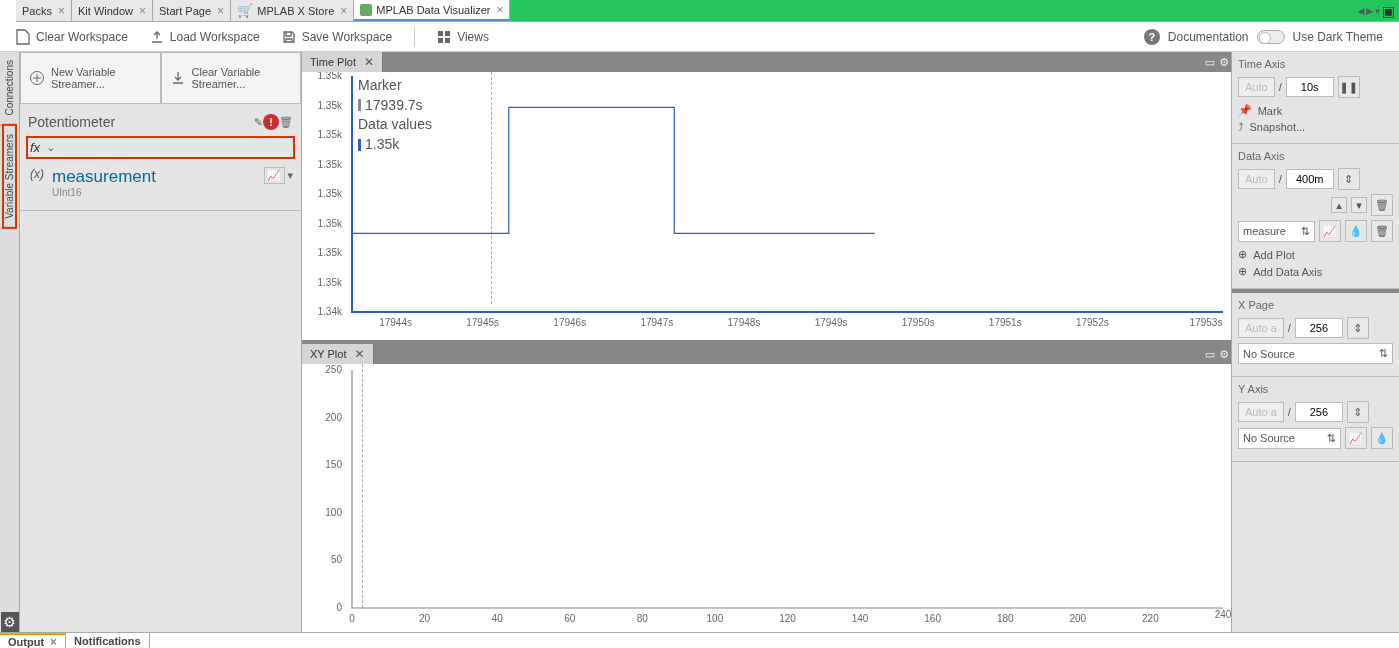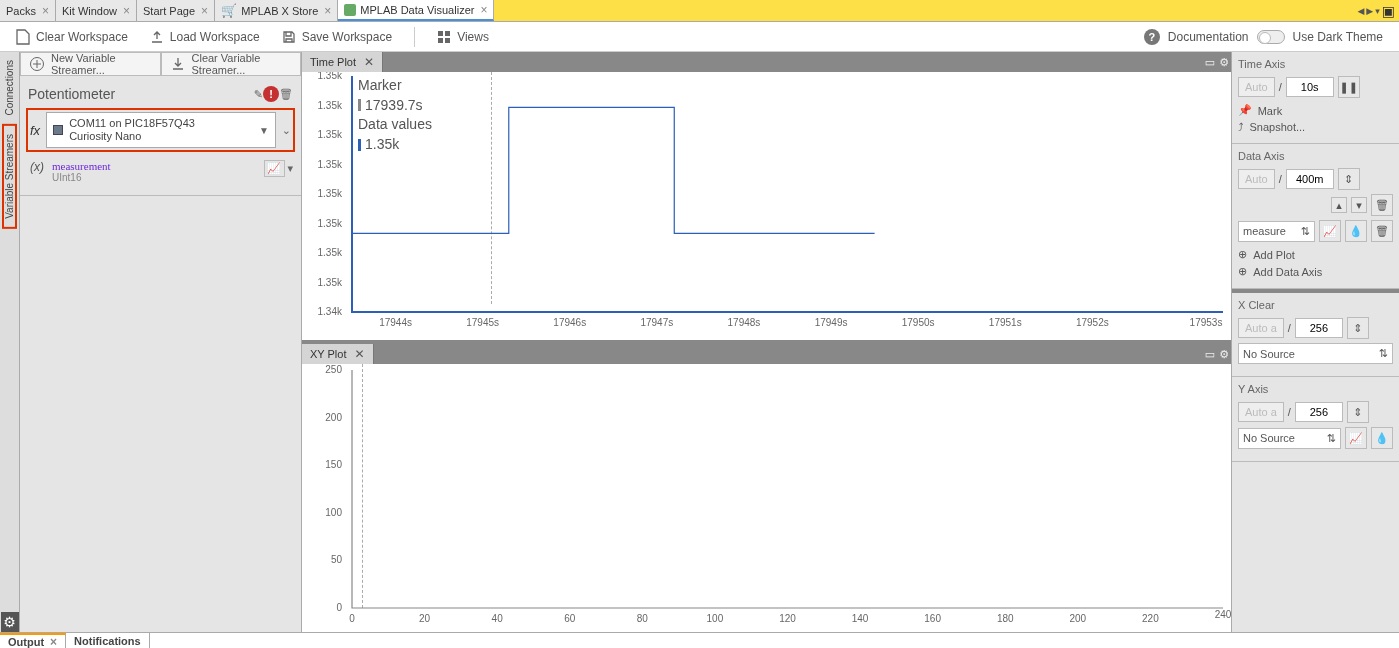--- a/index.html
+++ b/index.html
@@ -1,17 +1,17 @@
 <!DOCTYPE html>
 <html><head>
 <meta charset="utf-8">
 <style>
 * { box-sizing: border-box; margin: 0; padding: 0; font-family: "Segoe UI", Arial, sans-serif; }
 body { width: 1399px; height: 648px; background: #fff; overflow: hidden; font-size: 11px; color: #333; }
-.tab-bar { height: 22px; background: #fde047; border-bottom: 1px solid #aaa; display: flex; align-items: stretch; }
+.tab-bar { height: 22px; background: #22c55e; border-bottom: 1px solid #aaa; display: flex; align-items: stretch; margin-left: 16px; }
 .tab-bar .tab { display: flex; align-items: center; padding: 0 6px; border-right: 1px solid #aaa; background: #e8e8e8; cursor: default; gap: 4px; }
 .tab-bar .tab.active { background: #fff; border-bottom: 2px solid #4a90d9; }
 .tab-close { color: #888; cursor: pointer; font-size: 12px; margin-left: 2px; }
 .tab-bar-right { margin-left: auto; display: flex; align-items: center; padding-right: 4px; gap: 2px; }
 .tri { font-size: 9px; color: #555; cursor: pointer; }
 .gear-top { font-size: 14px; color: #333; cursor: pointer; }
 
 .toolbar { height: 30px; background: #fff; border-bottom: 1px solid #ccc; display: flex; align-items: center; padding: 0 16px; gap: 22px; }
 .toolbar .tb-item { display: flex; align-items: center; gap: 6px; color: #555; cursor: pointer; font-size: 12px; }
 .toolbar .sep { width: 1px; height: 20px; background: #ccc; }
@@ -20,21 +20,21 @@
 .toggle { width: 28px; height: 14px; border: 1px solid #aaa; border-radius: 7px; position: relative; background: #eee; }
 .toggle::after { content: ""; position: absolute; left: 1px; top: 1px; width: 10px; height: 10px; border-radius: 50%; background: #fff; border: 1px solid #bbb; }
 
 .main { display: flex; height: 580px; }
 .left-rail { width: 20px; background: #ddd; display: flex; flex-direction: column; align-items: center; border-right: 1px solid #aaa; }
 .rail-label { writing-mode: vertical-rl; transform: rotate(180deg); font-size: 10px; padding: 8px 0; cursor: pointer; color: #444; }
 .rail-streamers { border: 2px solid #d30; }
 .gear-bottom { margin-top: auto; color: #fff; background: #555; width: 18px; text-align: center; font-size: 14px; padding: 2px 0; cursor: pointer; }
 
 .left-panel { width: 282px; background: #e5e5e5; border-right: 1px solid #aaa; display: flex; flex-direction: column; }
-.panel-buttons { display: flex; height: 24px; }
+.panel-buttons { display: flex; height: 52px; }
 .panel-btn { flex: 1; display: flex; align-items: center; gap: 6px; padding: 0 8px; border: 1px solid #bbb; background: #f4f4f4; cursor: pointer; font-size: 11px; color: #555; }
 .panel-btn svg { flex-shrink: 0; }
 .panel-btn div { line-height: 1.1; }
 
 .streamer-block { padding: 6px 6px 8px 6px; border-bottom: 1px solid #bbb; }
 .streamer-header { display: flex; align-items: center; padding: 4px 2px; }
 .streamer-title { font-size: 14px; color: #555; }
 .hdr-spacer { flex: 1; }
 .icon-btn { cursor: pointer; color: #666; }
 .err-badge { width: 16px; height: 16px; border-radius: 50%; background: #c53030; color: #fff; display: flex; align-items: center; justify-content: center; font-weight: bold; font-size: 11px; }
@@ -43,21 +43,21 @@
 .fx { font-style: italic; font-size: 13px; color: #333; }
 .dropdown { flex: 1; display: flex; align-items: center; background: #fff; border: 1px solid #aaa; padding: 4px 6px; cursor: pointer; gap: 6px; }
 .stop-sq { width: 10px; height: 10px; background: #4a6; border: 1px solid #355; }
 .stop-sq.gray { background: #6a7a8a; border-color: #445; }
 .dd-text { flex: 1; font-size: 11px; line-height: 1.2; color: #444; }
 .chev-down { color: #666; font-size: 10px; }
 .chev-collapse { cursor: pointer; color: #666; }
 
 .var-row { display: flex; align-items: flex-start; gap: 6px; padding: 4px 2px; }
 .xicon { font-style: italic; color: #555; width: 18px; text-align: center; font-size: 12px; }
-.var-name { font-size: 11px; color: #6d28d9; font-family: Liberation Serif, serif; }
+.var-name { font-size: 17px; color: #0369a1; }
 .var-type { font-size: 10px; color: #888; }
 .var-actions { margin-left: auto; display: flex; gap: 2px; align-items: center; }
 
 .center { flex: 1; display: flex; flex-direction: column; background: #888; }
 .plot-wrap { background: #fff; flex: 1; display: flex; flex-direction: column; min-height: 0; }
 .plot-tab-bar { height: 20px; background: #888; display: flex; align-items: stretch; }
 .plot-tab { background: #d5d5d5; display: flex; align-items: center; padding: 0 8px; gap: 6px; font-size: 11px; cursor: default; border-right: 1px solid #777; }
 .plot-tab .tab-close { color: #555; }
 .plot-tab-right { margin-left: auto; display: flex; align-items: center; gap: 4px; padding-right: 2px; color: #eee; }
 .plot-tab-right span { cursor: pointer; }
@@ -190,25 +190,20 @@
     <div class="streamer-block">
       <div class="streamer-header">
         <span class="streamer-title">Potentiometer</span>
         <span class="hdr-spacer"></span>
         <span class="icon-btn">✎</span>
         <span class="err-badge">!</span>
         <span class="icon-btn">🗑</span>
       </div>
       <div class="source-row">
         <span class="fx">fx</span>
-        <div class="dropdown">
-          <span class="stop-sq gray"></span>
-          <div class="dd-text"><span>COM11 on PIC18F57Q43</span><br><span>Curiosity Nano</span></div>
-          <span class="chev-down">▼</span>
-        </div>
         <span class="chev-collapse">⌄</span>
       </div>
       <div class="var-row">
         <span class="xicon">(x)</span>
         <div>
           <div class="var-name">measurement</div>
           <div class="var-type">UInt16</div>
         </div>
         <div class="var-actions">
           <span class="icon-btn" style="border:1px solid #bbb;padding:1px 3px;">📈</span>
@@ -359,21 +354,21 @@
           <span>⊕</span>
           <span>Add Plot</span>
         </div>
       <div class="rp-link">
           <span>⊕</span>
           <span>Add Data Axis</span>
         </div>
     </div>
     <div class="rp-hr"></div>
     <div class="rp-section">
-      <div class="rp-title">X Clear</div>
+      <div class="rp-title">X Page</div>
       <div class="rp-row">
         <span class="btn-sm disabled">Auto a</span>
         <span>/</span>
         <input class="input-sm" value="256" style="">
         <span class="icon-sq">⇕</span>
       </div>
       <div class="rp-row">
         <div class="select-sm">
             <span>No Source</span>
             <span>⇅</span>

